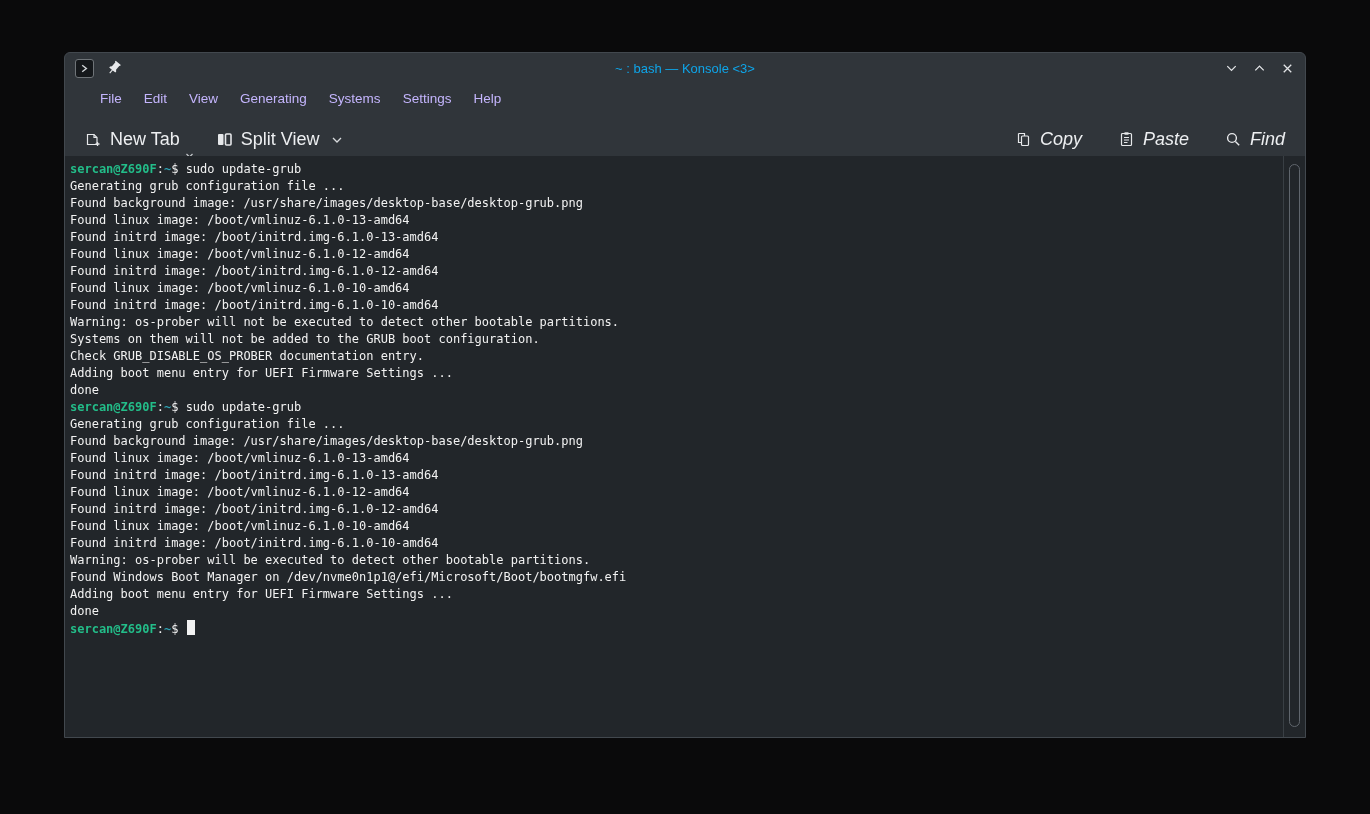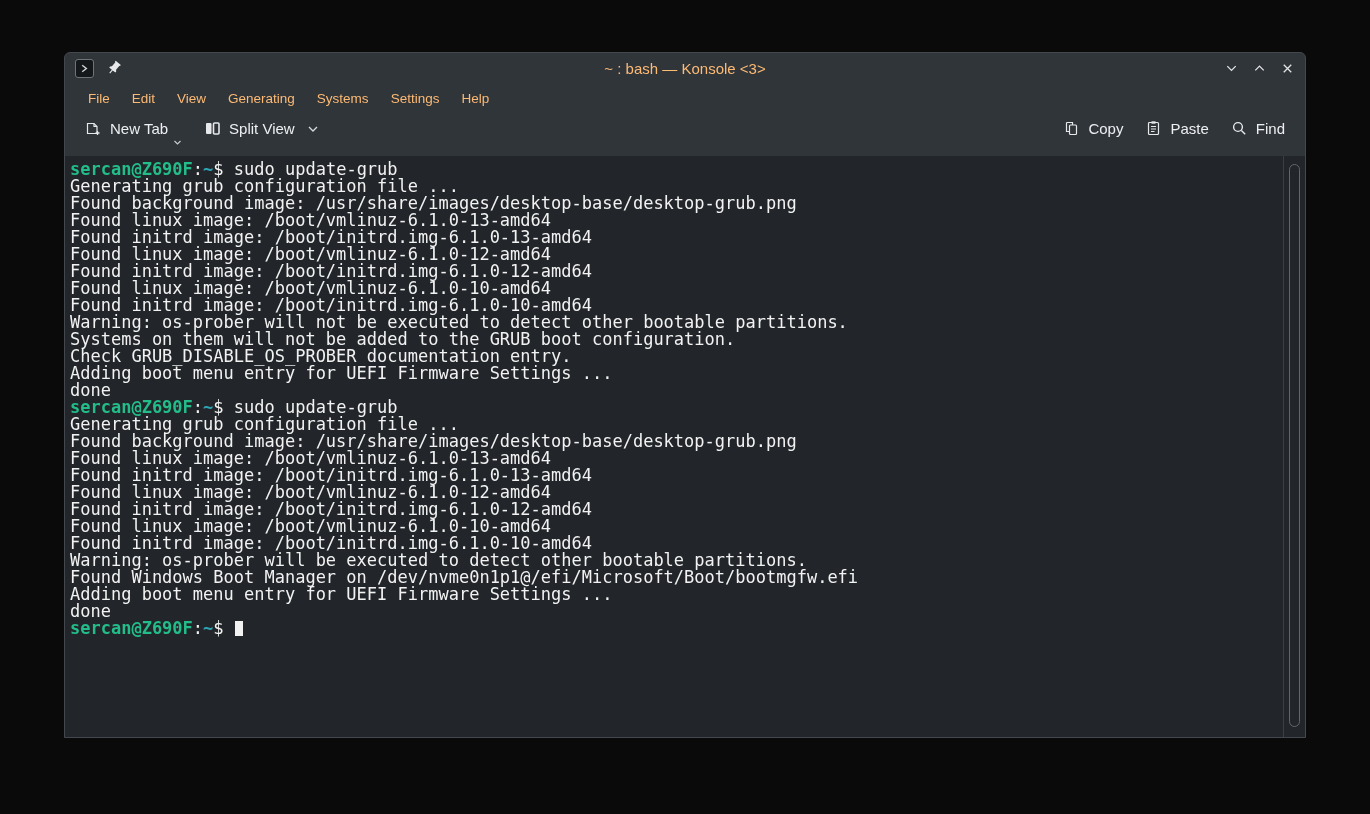--- a/index.html
+++ b/index.html
@@ -24,48 +24,48 @@
   }
   .app-icon {
     width:19px; height:19px; border-radius:3px;
     background:#15181b; border:1px solid #6f7478;
     display:flex; align-items:center; justify-content:center;
     margin-left:2px;
   }
   .pin { margin-left:12px; display:flex; align-items:center; }
   .title {
     position:absolute; left:0; right:0; text-align:center;
-    color:#fdba74; font-size:15px; pointer-events:none;
+    color:#0ea5e9; font-size:13px; pointer-events:none;
   }
   .win-controls { margin-left:auto; display:flex; gap:8px; z-index:2; }
   .win-btn { width:20px; height:20px; display:flex; align-items:center; justify-content:center; cursor:default; }
   
   .menubar {
     height:31px; flex:0 0 31px; display:flex; align-items:center;
-    padding-left:12px; color:#fdba74; font-size:13.5px;
+    padding-left:24px; color:#c4b5fd; font-size:13.5px;
   }
   .menu-item { padding:5px 11px; border-radius:3px; }
   
   .toolbar {
-    height:42px; flex:0 0 42px; display:flex; align-items:flex-start;
-    padding:0 12px; color:#edeff1; font-size:15px;
+    height:42px; flex:0 0 42px; display:flex; align-items:flex-end;
+    padding:0 12px; color:#edeff1; font-size:18px;
   }
   .tool-btn {
     display:flex; align-items:center; gap:8px; padding:6px 8px;
     border-radius:3px; position:relative;
   }
   .tool-btn .dd-arrow { position:absolute; right:-6px; bottom:-3px; }
   .split-dd { margin-left:4px; }
   .tb-spacer { flex:1; }
-  .toolbar-right { display:flex; align-items:center; gap:6px; }
+  .toolbar-right { display:flex; align-items:center; gap:20px;font-style:italic; }
   
   .terminal {
     flex:1; background:#22262a; position:relative;
     font-family:"DejaVu Sans Mono", monospace;
-    font-size:17px; line-height:17px; color:#f2f2f2;
+    font-size:12px; line-height:17px; color:#f2f2f2;
     padding:5px 26px 4px 5px;
     overflow:hidden;
   }
   .term-line { white-space:pre; height:17px; }
   .p-user { font-weight:bold; }
   .p-path { font-weight:bold; }
   .cursor-block {
     display:inline-block; width:8px; height:15px; background:#f2f2f2;
     vertical-align:-2px; margin-left:1px;
   }

